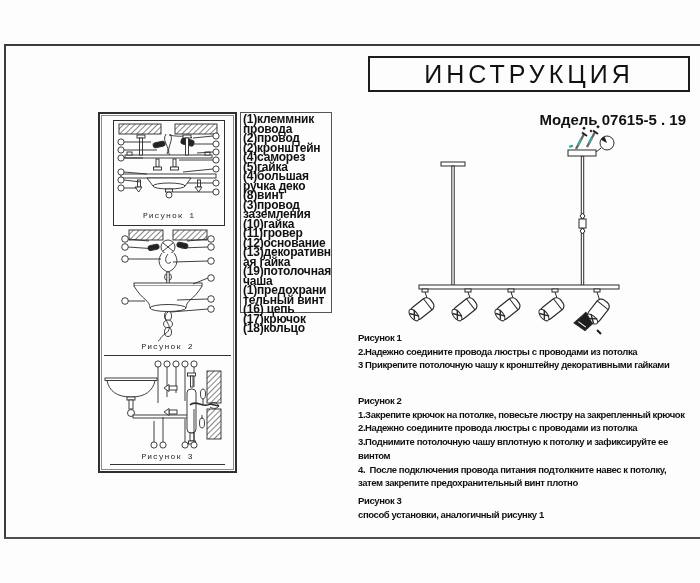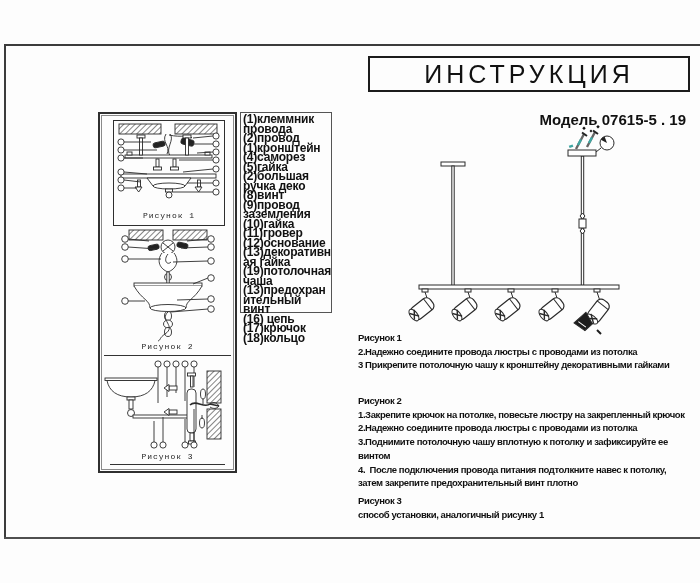--- a/index.html
+++ b/index.html
@@ -237,32 +237,32 @@
         </g>
       </g>
     </svg>
     <div class="figcap abs" style="top:338px">Рисунок 3</div>
     <div class="abs fig3-underline" style="top:350px"></div>
   </div>
 
   <div class="abs parts-list">
     <div class="part-item">(1)клеммник провода</div>
     <div class="part-item">(2)провод</div>
-    <div class="part-item">(1)кронштейн</div>
+    <div class="part-item">(2)кронштейн</div>
     <div class="part-item">(4)саморез</div>
     <div class="part-item">(5)гайка</div>
-    <div class="part-item">(2)большая ручка деко</div>
+    <div class="part-item">(4)большая ручка деко</div>
     <div class="part-item">(8)винт</div>
-    <div class="part-item">(9)провод заземления</div>
+    <div class="part-item">(3)провод заземления</div>
     <div class="part-item">(10)гайка</div>
     <div class="part-item">(11)гровер</div>
     <div class="part-item">(12)основание</div>
     <div class="part-item">(13)декоративная гайка</div>
     <div class="part-item">(19)потолочная чаша</div>
-    <div class="part-item">(13)предохранительный винт</div>
+    <div class="part-item">(1)предохранительный винт</div>
     <div class="part-item">(16) цепь</div>
     <div class="part-item">(17)крючок</div>
     <div class="part-item">(18)кольцо</div>
   </div>
 
   <svg class="abs" style="left:378px;top:124px" width="316" height="215" viewBox="0 0 316 215">
     <g stroke="#2b2b2b" stroke-width="1" fill="none">
 
       <rect x="63" y="38" width="24" height="4" fill="#fff"></rect>
       <rect x="73.8" y="42" width="2.4" height="120" fill="#fff"></rect>

